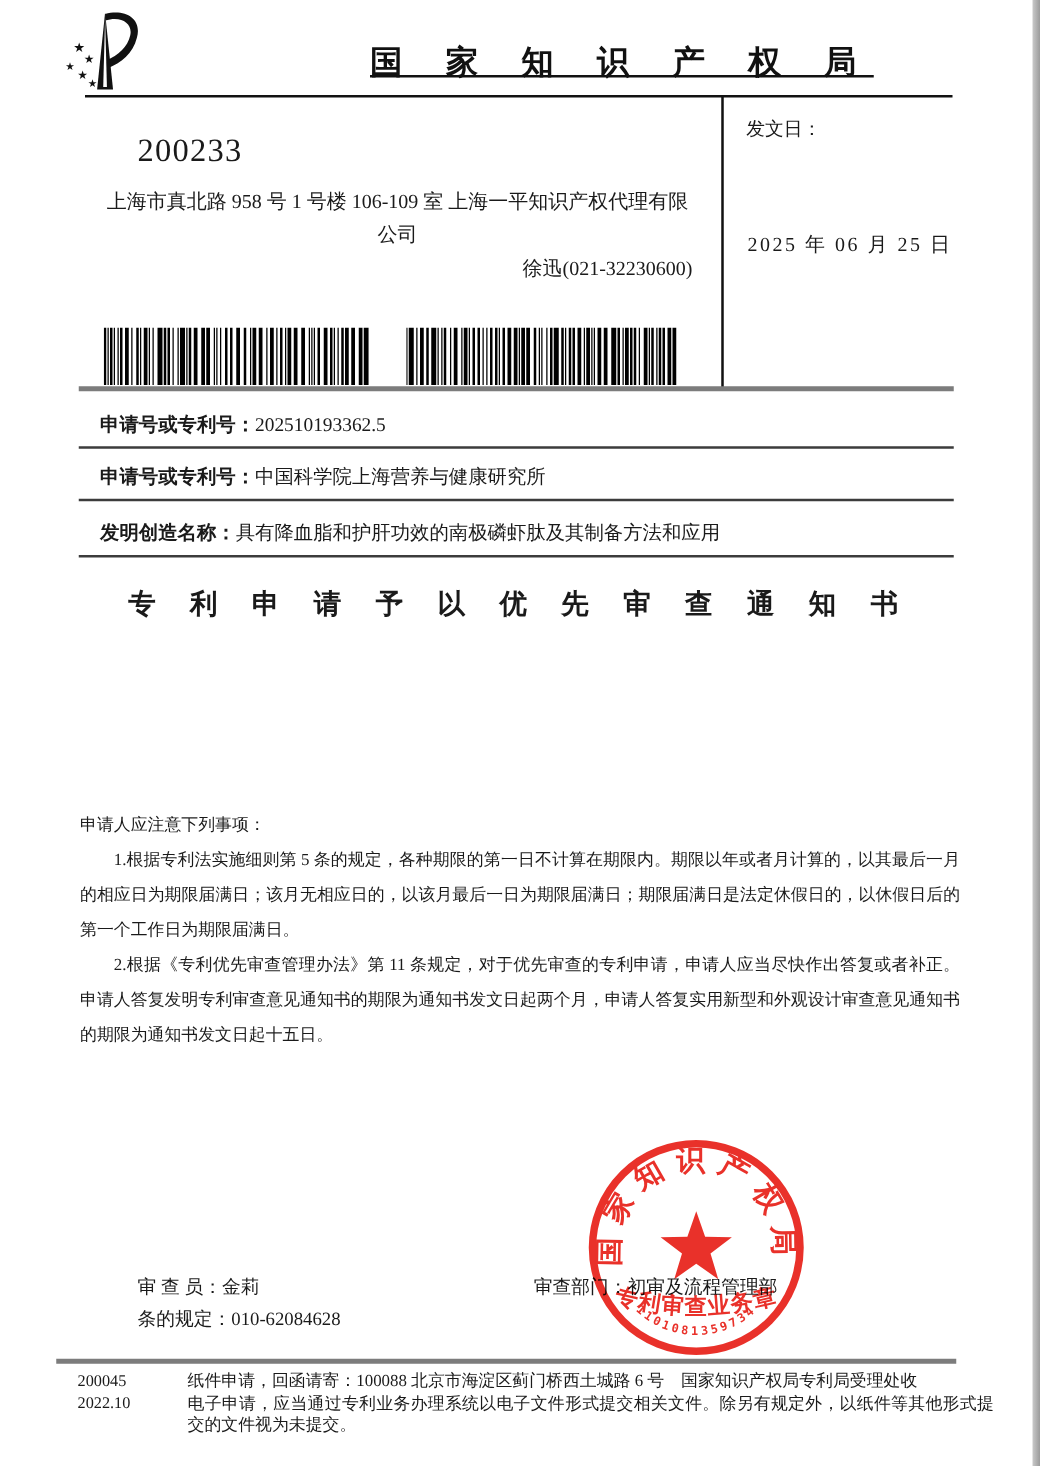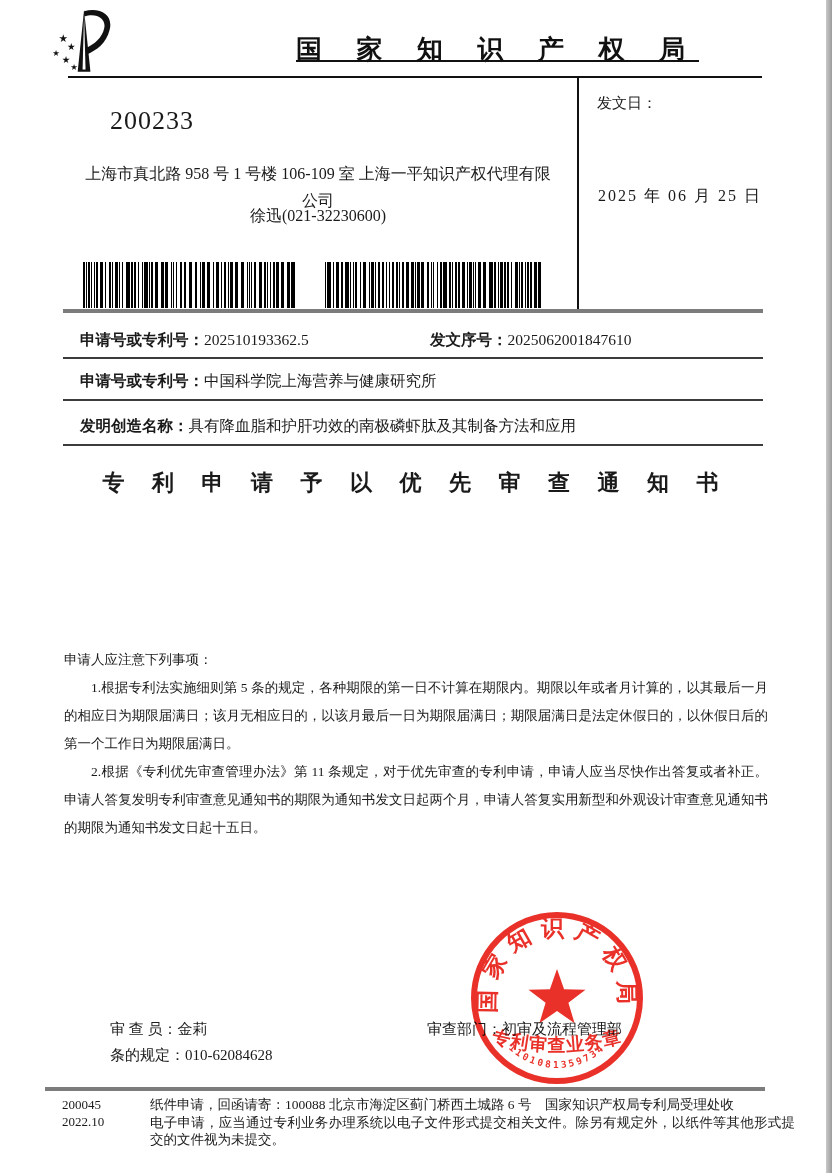--- a/index.html
+++ b/index.html
@@ -48,36 +48,33 @@
     <text x="21" y="58" font-size="8" fill="#111">★</text>
   </svg>
 
   <div class="abs agency-title" style="left:296px;top:32px;text-decoration:underline;">国 家 知 识 产 权 局</div>
 
   <div class="hline" style="left:68px;top:76px;width:694px;height:2px;"></div>
 
   <div class="vline" style="left:577px;top:77px;width:2px;height:234px;"></div>
 
   <div class="abs postal" style="left:110px;top:106px;">200233</div>
-  <div class="abs addr" style="left:82px;top:160px;width:472px;">上海市真北路 958 号 1 号楼 106-109 室  上海一平知识产权代理有限公司</div>
-  <div class="abs addr" style="left:82px;top:202px;width:472px;">徐迅(021-32230600)</div>
+  <div class="abs addr" style="left:82px;top:148px;width:472px;">上海市真北路 958 号 1 号楼 106-109 室  上海一平知识产权代理有限公司</div>
+  <div class="abs addr" style="left:82px;top:202px;width:472px;text-align:right;">徐迅(021-32230600)</div>
 
   <div class="abs dispatch-label" style="left:597px;top:94px;">发文日：</div>
   <div class="abs dispatch-date" style="left:598px;top:186px;">2025 年 06 月 25 日</div>
 
   <div class="barcode" style="left:83px;top:262px;width:212px;"><i style="width:2px;margin-right:1px"></i><i style="width:1px;margin-right:1px"></i><i style="width:2px;margin-right:1px"></i><i style="width:1px;margin-right:2px"></i><i style="width:1px;margin-right:1px"></i><i style="width:2px;margin-right:2px"></i><i style="width:3px;margin-right:2px"></i><i style="width:1px;margin-right:3px"></i><i style="width:2px;margin-right:1px"></i><i style="width:1px;margin-right:2px"></i><i style="width:3px;margin-right:1px"></i><i style="width:1px;margin-right:2px"></i><i style="width:1px;margin-right:3px"></i><i style="width:4px;margin-right:1px"></i><i style="width:2px;margin-right:1px"></i><i style="width:2px;margin-right:2px"></i><i style="width:1px;margin-right:3px"></i><i style="width:1px;margin-right:1px"></i><i style="width:4px;margin-right:1px"></i><i style="width:1px;margin-right:1px"></i><i style="width:2px;margin-right:2px"></i><i style="width:3px;margin-right:3px"></i><i style="width:3px;margin-right:1px"></i><i style="width:3px;margin-right:3px"></i><i style="width:1px;margin-right:1px"></i><i style="width:1px;margin-right:2px"></i><i style="width:1px;margin-right:3px"></i><i style="width:2px;margin-right:2px"></i><i style="width:2px;margin-right:3px"></i><i style="width:3px;margin-right:3px"></i><i style="width:2px;margin-right:3px"></i><i style="width:1px;margin-right:1px"></i><i style="width:3px;margin-right:2px"></i><i style="width:3px;margin-right:3px"></i><i style="width:1px;margin-right:2px"></i><i style="width:3px;margin-right:2px"></i><i style="width:1px;margin-right:2px"></i><i style="width:2px;margin-right:2px"></i><i style="width:1px;margin-right:1px"></i><i style="width:3px;margin-right:2px"></i><i style="width:3px;margin-right:3px"></i><i style="width:3px;margin-right:3px"></i><i style="width:1px;margin-right:1px"></i><i style="width:1px;margin-right:1px"></i><i style="width:1px;margin-right:2px"></i><i style="width:2px;margin-right:3px"></i><i style="width:3px;margin-right:2px"></i><i style="width:2px;margin-right:1px"></i><i style="width:1px;margin-right:2px"></i><i style="width:1px;margin-right:2px"></i><i style="width:2px;margin-right:1px"></i><i style="width:3px;margin-right:2px"></i><i style="width:3px;margin-right:3px"></i><i style="width:3px;margin-right:1px"></i><i style="width:4px;margin-right:3px"></i></div>
   <div class="barcode" style="left:325px;top:262px;width:220px;"><i style="width:1px;margin-right:1px"></i><i style="width:4px;margin-right:2px"></i><i style="width:1px;margin-right:2px"></i><i style="width:3px;margin-right:2px"></i><i style="width:2px;margin-right:2px"></i><i style="width:4px;margin-right:1px"></i><i style="width:1px;margin-right:2px"></i><i style="width:1px;margin-right:1px"></i><i style="width:2px;margin-right:3px"></i><i style="width:1px;margin-right:2px"></i><i style="width:3px;margin-right:3px"></i><i style="width:1px;margin-right:1px"></i><i style="width:3px;margin-right:1px"></i><i style="width:1px;margin-right:2px"></i><i style="width:2px;margin-right:2px"></i><i style="width:2px;margin-right:2px"></i><i style="width:1px;margin-right:2px"></i><i style="width:1px;margin-right:2px"></i><i style="width:2px;margin-right:2px"></i><i style="width:2px;margin-right:1px"></i><i style="width:1px;margin-right:2px"></i><i style="width:2px;margin-right:2px"></i><i style="width:3px;margin-right:2px"></i><i style="width:3px;margin-right:1px"></i><i style="width:1px;margin-right:1px"></i><i style="width:3px;margin-right:1px"></i><i style="width:3px;margin-right:3px"></i><i style="width:2px;margin-right:2px"></i><i style="width:1px;margin-right:1px"></i><i style="width:1px;margin-right:3px"></i><i style="width:1px;margin-right:2px"></i><i style="width:2px;margin-right:1px"></i><i style="width:4px;margin-right:2px"></i><i style="width:2px;margin-right:1px"></i><i style="width:1px;margin-right:2px"></i><i style="width:2px;margin-right:1px"></i><i style="width:2px;margin-right:2px"></i><i style="width:3px;margin-right:2px"></i><i style="width:1px;margin-right:1px"></i><i style="width:3px;margin-right:1px"></i><i style="width:1px;margin-right:1px"></i><i style="width:1px;margin-right:2px"></i><i style="width:3px;margin-right:2px"></i><i style="width:3px;margin-right:3px"></i><i style="width:4px;margin-right:1px"></i><i style="width:2px;margin-right:2px"></i><i style="width:1px;margin-right:1px"></i><i style="width:3px;margin-right:1px"></i><i style="width:2px;margin-right:1px"></i><i style="width:2px;margin-right:2px"></i><i style="width:1px;margin-right:3px"></i><i style="width:3px;margin-right:1px"></i><i style="width:1px;margin-right:1px"></i><i style="width:2px;margin-right:2px"></i><i style="width:1px;margin-right:1px"></i><i style="width:2px;margin-right:1px"></i><i style="width:2px;margin-right:2px"></i><i style="width:3px;margin-right:1px"></i><i style="width:3px;margin-right:1px"></i></div>
 
   <div class="hline-gray" style="left:63px;top:309px;width:700px;height:4px;"></div>
 
   <div class="abs" style="left:80px;top:330px;">
     <span class="hei field-label">申请号或专利号：</span><span class="serif field-value">202510193362.5</span>
-  </div>
-  <div class="abs" style="left:430px;top:330px;">
-    <span class="hei field-label">发文序号：</span><span class="serif field-value">2025062001847610</span>
   </div>
   <div class="hline" style="left:63px;top:357px;width:700px;height:2px;background:#3c3c3c;"></div>
 
   <div class="abs" style="left:80px;top:371px;">
     <span class="hei field-label">申请号或专利号：</span><span class="serif field-value">中国科学院上海营养与健康研究所</span>
   </div>
   <div class="hline" style="left:63px;top:399px;width:700px;height:2px;background:#3c3c3c;"></div>
 
   <div class="abs" style="left:80px;top:416px;">
     <span class="hei field-label">发明创造名称：</span><span class="serif field-value">具有降血脂和护肝功效的南极磷虾肽及其制备方法和应用</span>

